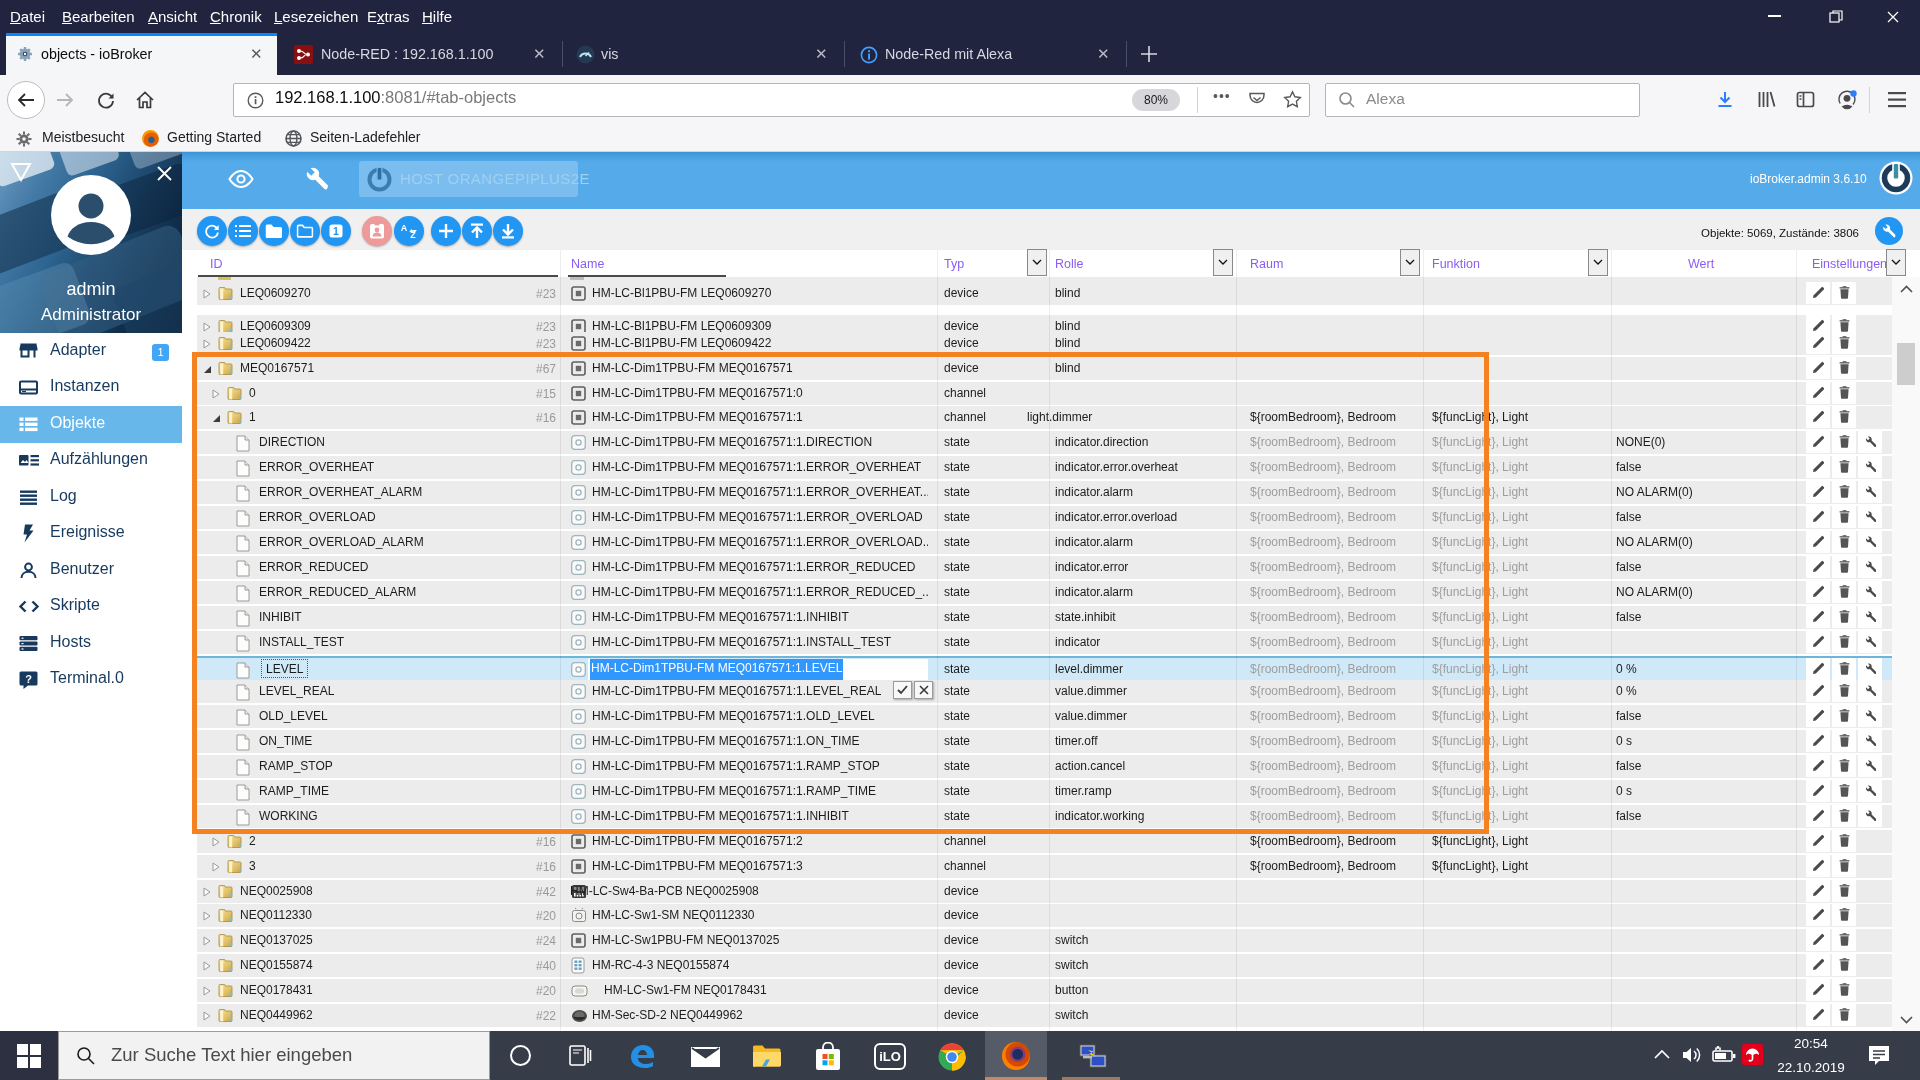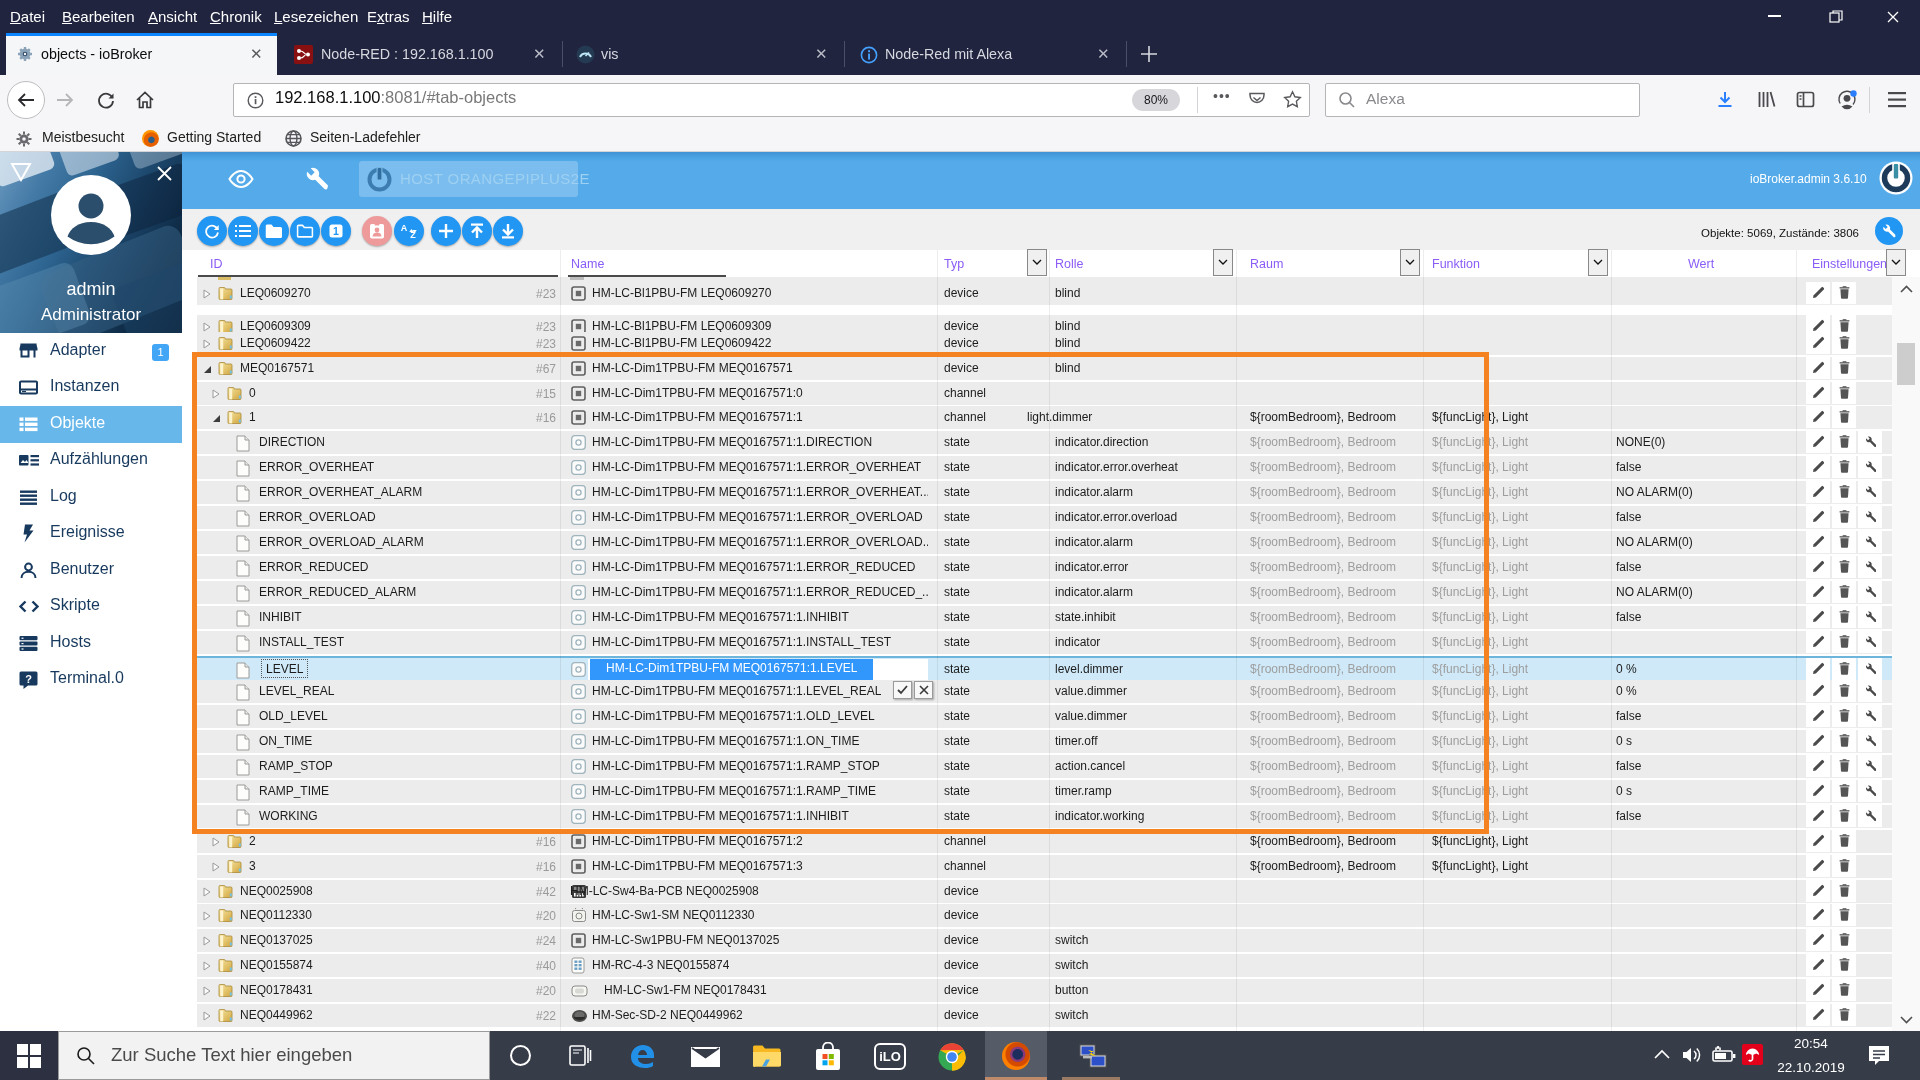--- a/index.html
+++ b/index.html
@@ -954,21 +954,21 @@
       <svg class="abs" style="left:39px;top:3.5px" width="14" height="17" viewBox="0 0 14 17">
 <path d="M1 1 H9 L13 5 V16 H1 Z" fill="#fdfdfb" stroke="#9a9a98" stroke-width="1"></path>
 <path d="M9 1 L9 5 H13" fill="#ececea" stroke="#9a9a98" stroke-width="1"></path>
       </svg>
       <span class="c" style="left:64px;top:-1px;border:1px dotted #555;padding:0 4px;line-height:19px;margin-top:2px;height:19px">LEVEL</span>
       <svg class="abs" style="left:374px;top:4px" width="15" height="15" viewBox="0 0 15 15">
 <rect x="0.7" y="0.7" width="13.6" height="13.6" rx="3" fill="#fbfbfb" stroke="#9fb4bc" stroke-width="1.3"></rect>
 <circle cx="7.5" cy="7.5" r="2.6" fill="none" stroke="#9fb4bc" stroke-width="1.3"></circle>
       </svg>
       <div class="abs" style="left:391px;top:0.5px;width:340px;height:22px;background:#fff"></div>
-      <span class="c" style="left:393px;top:1px;background:#3297fd;color:#fff;height:28px;line-height:19px;padding:0 16px">HM-LC-Dim1TPBU-FM MEQ0167571:1.LEVEL</span>
+      <span class="c" style="left:393px;top:1px;background:#3297fd;color:#fff;height:28px;line-height:19px;padding:0 1px">HM-LC-Dim1TPBU-FM MEQ0167571:1.LEVEL</span>
       <span class="c" style="left:747px">state</span>
       <span class="c" style="left:858px">level.dimmer</span>
       <span class="c" style="left:1053px;color:#9e9e9e">${roomBedroom}, Bedroom</span>
       <span class="c" style="left:1235px;color:#9e9e9e">${funcLight}, Light</span>
       <span class="c" style="left:1419px">0 %</span>
       <div class="ebox" style="left:1609px">
         <svg width="13" height="13" viewBox="0 0 13 13">
           <path d="M1 12 L1.6 9.2 L9.6 1.2 a1 1 0 0 1 1.4 0 l0.8 0.8 a1 1 0 0 1 0 1.4 L3.8 11.4 Z" fill="#4a4a4a"></path>
         </svg>
       </div>

